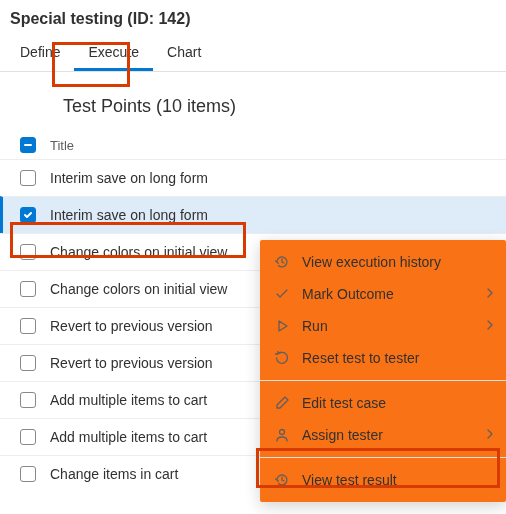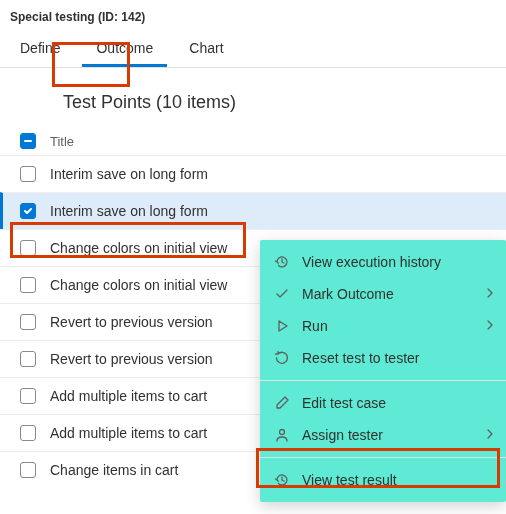--- a/index.html
+++ b/index.html
@@ -1,51 +1,51 @@
 <!DOCTYPE html>
 <html><head>
   <meta charset="utf-8">
   <style>
     * { box-sizing: border-box; margin: 0; padding: 0; font-family: "Segoe UI", Arial, sans-serif; }
     body { width: 506px; height: 514px; background: #fff; color: #323130; overflow: hidden; position: relative; }
-    .page-title { font-size: 12px; font-weight: 600; padding: 10px 10px 6px 10px; }
-    .tabs { display: flex; gap: 8px; padding: 0 6px; border-bottom: 1px solid #e1e1e1; }
+    .page-title { font-size: 16px; font-weight: 600; padding: 10px 10px 6px 10px; }
+    .tabs { display: flex; gap: 0; padding: 0 6px; border-bottom: 1px solid #e1e1e1; }
     .tab { padding: 10px 14px 8px 14px; font-size: 14px; color: #323130; cursor: pointer; border-bottom: 3px solid transparent; }
     .tab.active { border-bottom-color: #0078d4; font-weight: 400; }
     .section-title { font-size: 18px; padding: 24px 20px 14px 20px; margin-left: 43px; }
     .list-header { display: flex; align-items: center; padding: 6px 20px; font-size: 13px; color: #605e5c; }
     .list-header .col-check { width: 30px; display: flex; align-items: center; }
     .row { display: flex; align-items: flex-start; padding: 10px 20px; border-top: 1px solid #ededed; font-size: 14px; }
     .row.selected { background: #deecf9; border-left: 3px solid #0078d4; padding-left: 17px; }
     .row .col-check { width: 30px; display: flex; align-items: center; }
     .check { width: 16px; height: 16px; border: 1px solid #8a8886; border-radius: 3px; display: inline-flex; align-items: center; justify-content: center; background: #fff; }
     .check.checked { background: #0078d4; border-color: #0078d4; }
     .check.checked svg { display: block; }
     .check svg { display: none; }
     .check.indet { background: #0078d4; border-color: #0078d4; }
     .check.indet .dash { width: 8px; height: 2px; background: #fff; border-radius: 1px; }
-    .menu { position: absolute; top: 240px; left: 260px; width: 246px; background: #5eead4; box-shadow: 0 4px 16px rgba(0,0,0,0.18); border-radius: 2px; padding: 6px 0; }
+    .menu { position: absolute; top: 240px; left: 260px; width: 246px; background: #f97316; box-shadow: 0 4px 16px rgba(0,0,0,0.18); border-radius: 2px; padding: 6px 0; }
     .menu-item { display: flex; align-items: center; padding: 8px 12px; font-size: 14px; cursor: pointer; position: relative; }
     .menu-item .mi-icon { width: 20px; display: flex; align-items: center; justify-content: center; margin-right: 10px; color: #605e5c; }
     .menu-item .mi-sub { position: absolute; right: 10px; color: #605e5c; }
     .menu-sep { height: 1px; background: #e1e1e1; margin: 6px 0; }
     .red-box { position: absolute; border: 3px solid #d83b01; pointer-events: none; }
     #rb-tab { top: 42px; left: 52px; width: 78px; height: 45px; }
     #rb-row { top: 222px; left: 10px; width: 236px; height: 36px; }
     #rb-menu { top: 448px; left: 256px; width: 244px; height: 40px; }
     svg { stroke: currentColor; fill: none; stroke-width: 1.3; stroke-linecap: round; stroke-linejoin: round; }
   </style>
 </head>
 <body>
 
 <h1 class="page-title">Special testing (ID: 142)</h1>
 
 <div class="tabs">
   <div class="tab">Define</div>
-  <div class="tab active">Outcome</div>
+  <div class="tab active">Execute</div>
   <div class="tab">Chart</div>
 </div>
 
 <div class="section-title">Test Points (10 items)</div>
 
 <div class="list-header">
   <div class="col-check">
     <span class="check indet">
         <span class="dash"></span>
       </span>

